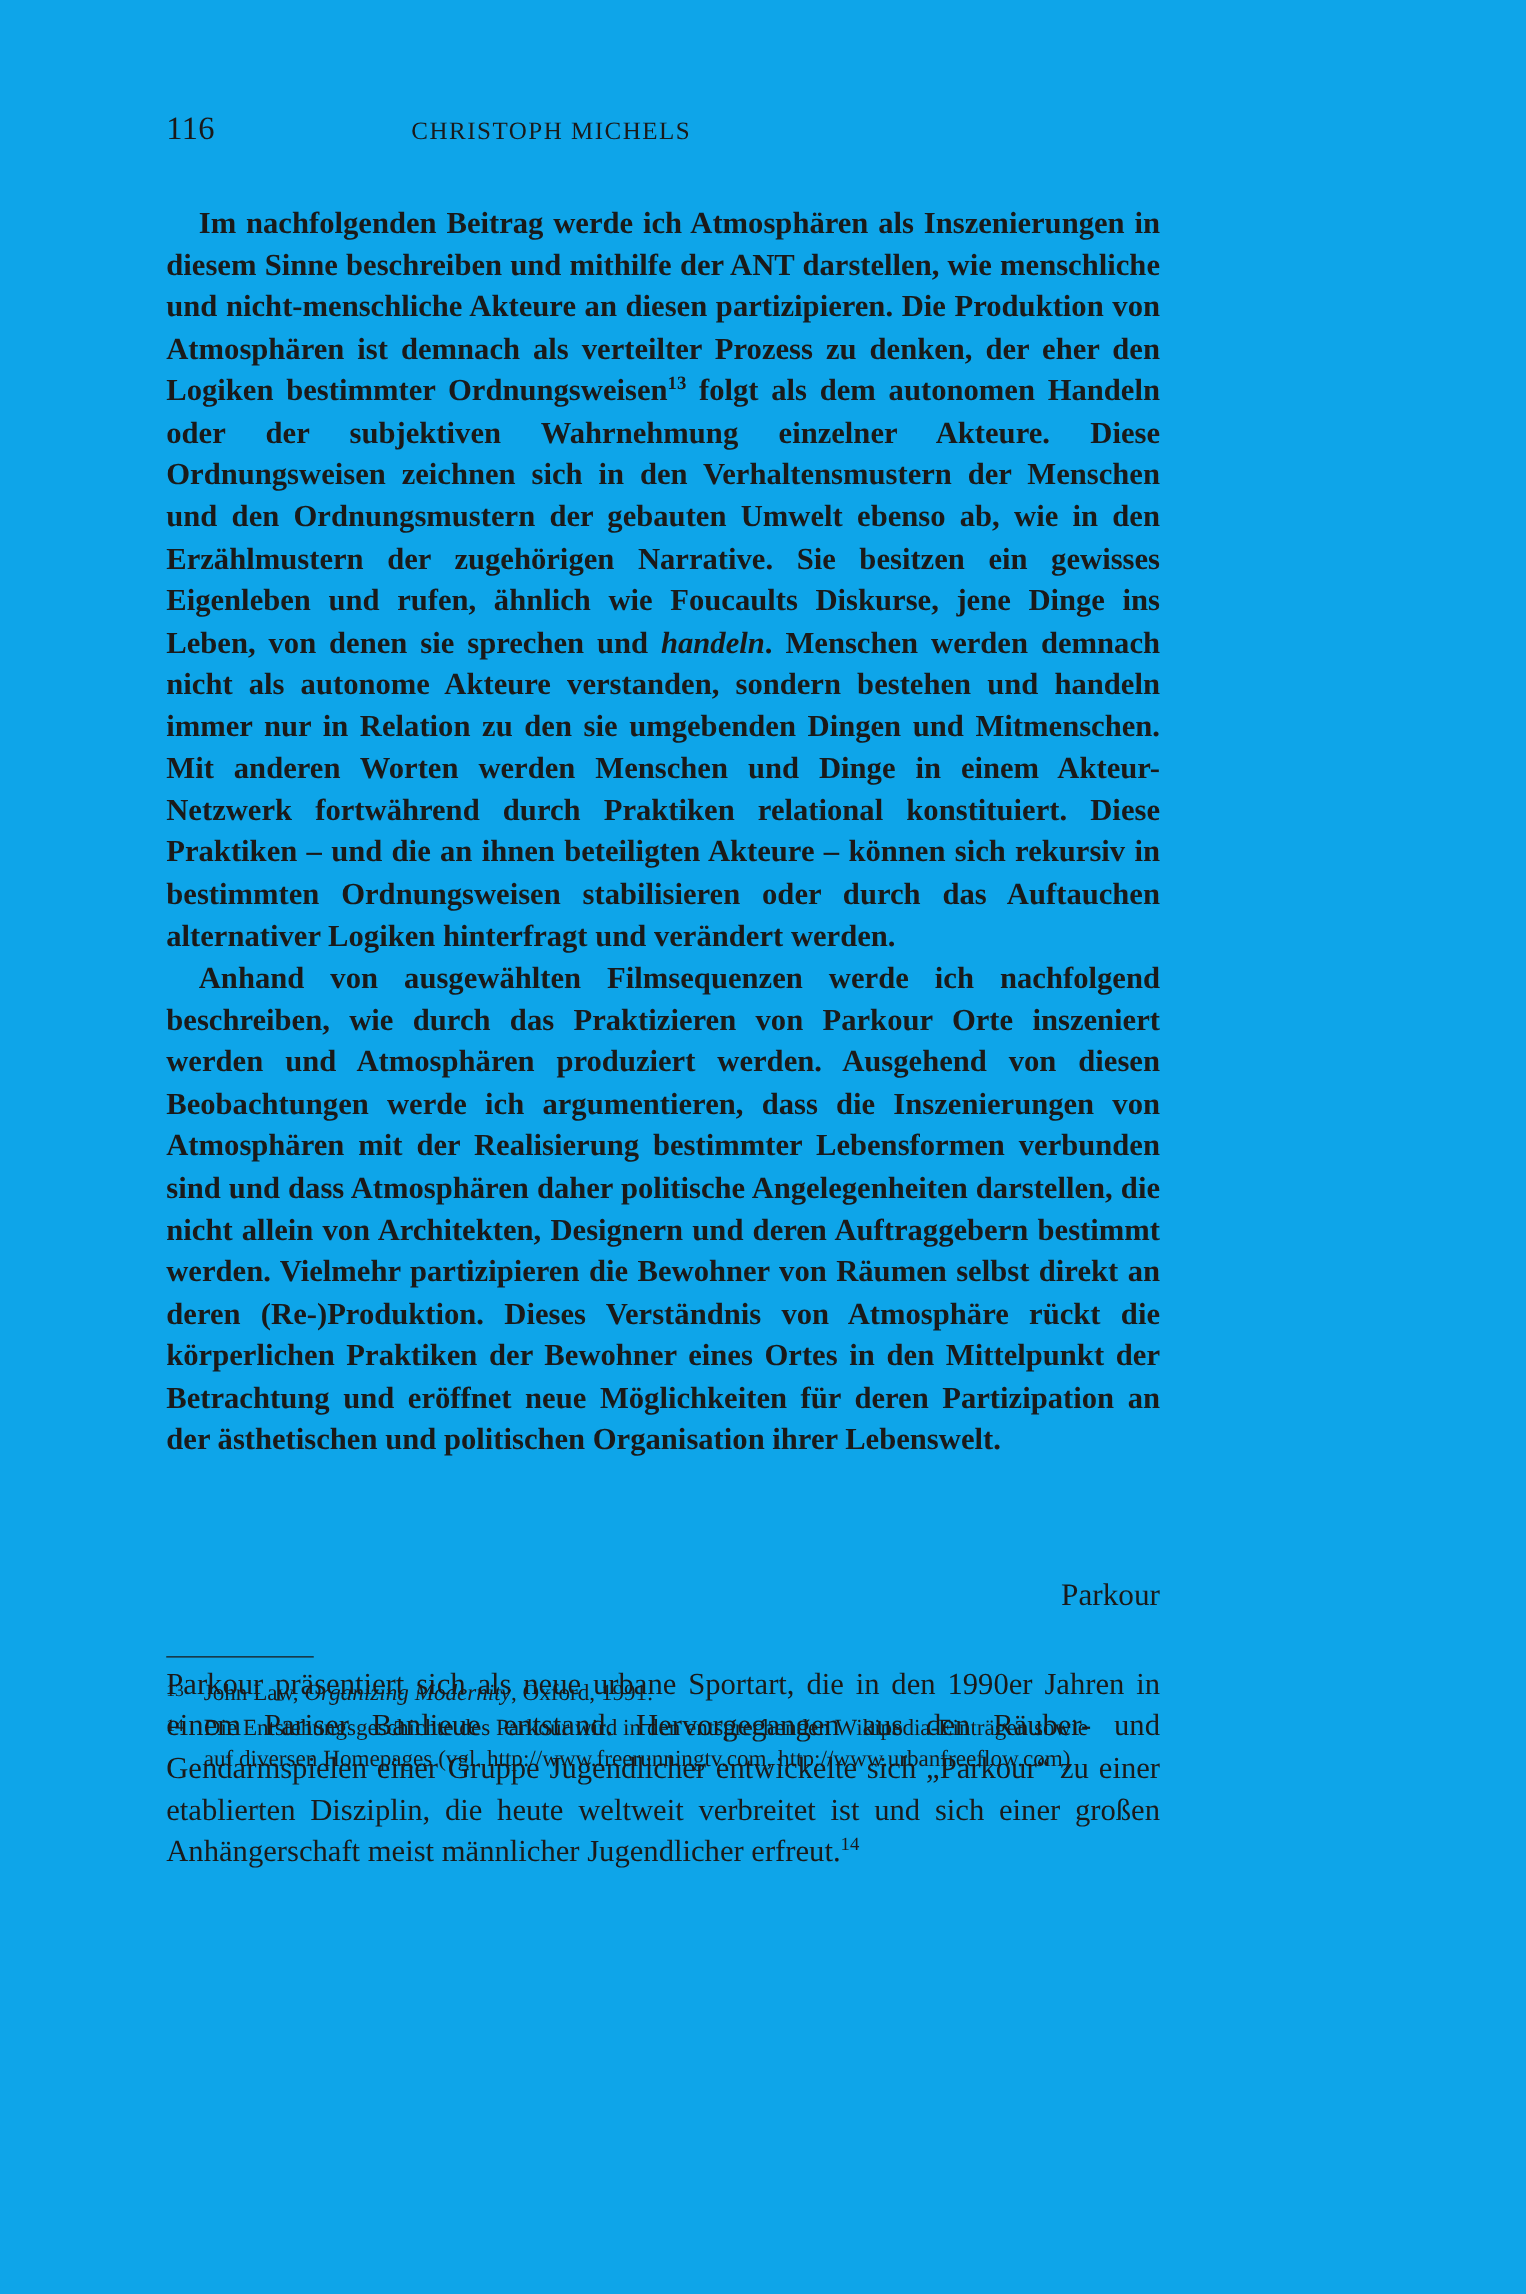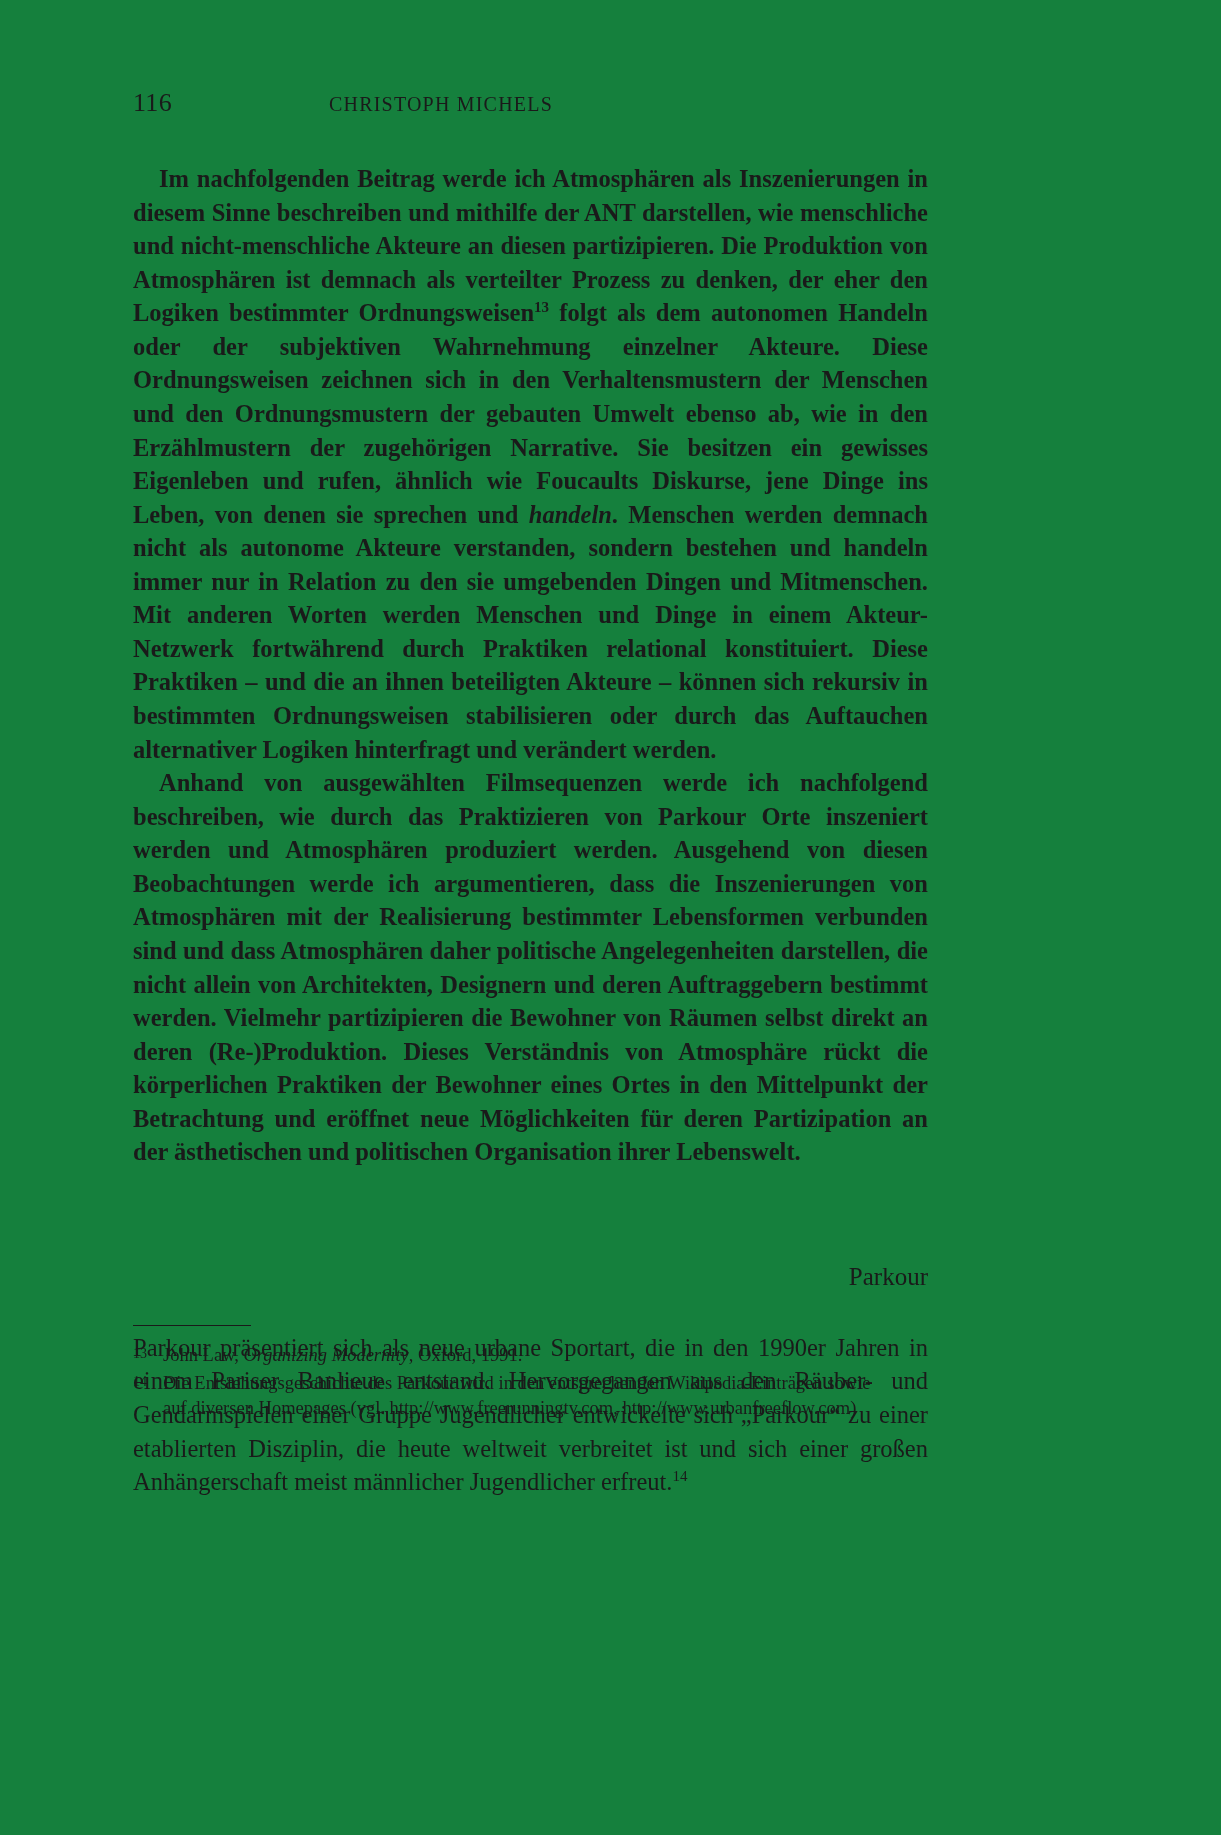--- a/index.html
+++ b/index.html
@@ -12,21 +12,21 @@
     height: 1835px;
     position: relative;
     font-family: "Liberation Serif", serif;
     color: #1a1a1a;
   }
   .page {
     position: absolute;
     left: 0; top: 0;
     width: 1221px;
     height: 1835px;
-    background: #15803d;
+    background: #0ea5e9;
   }
   .content {
     position: absolute;
     left: 133px;
     top: 88px;
     width: 795px;
   }
   .runhead {
     display: flex;
     align-items: baseline;

